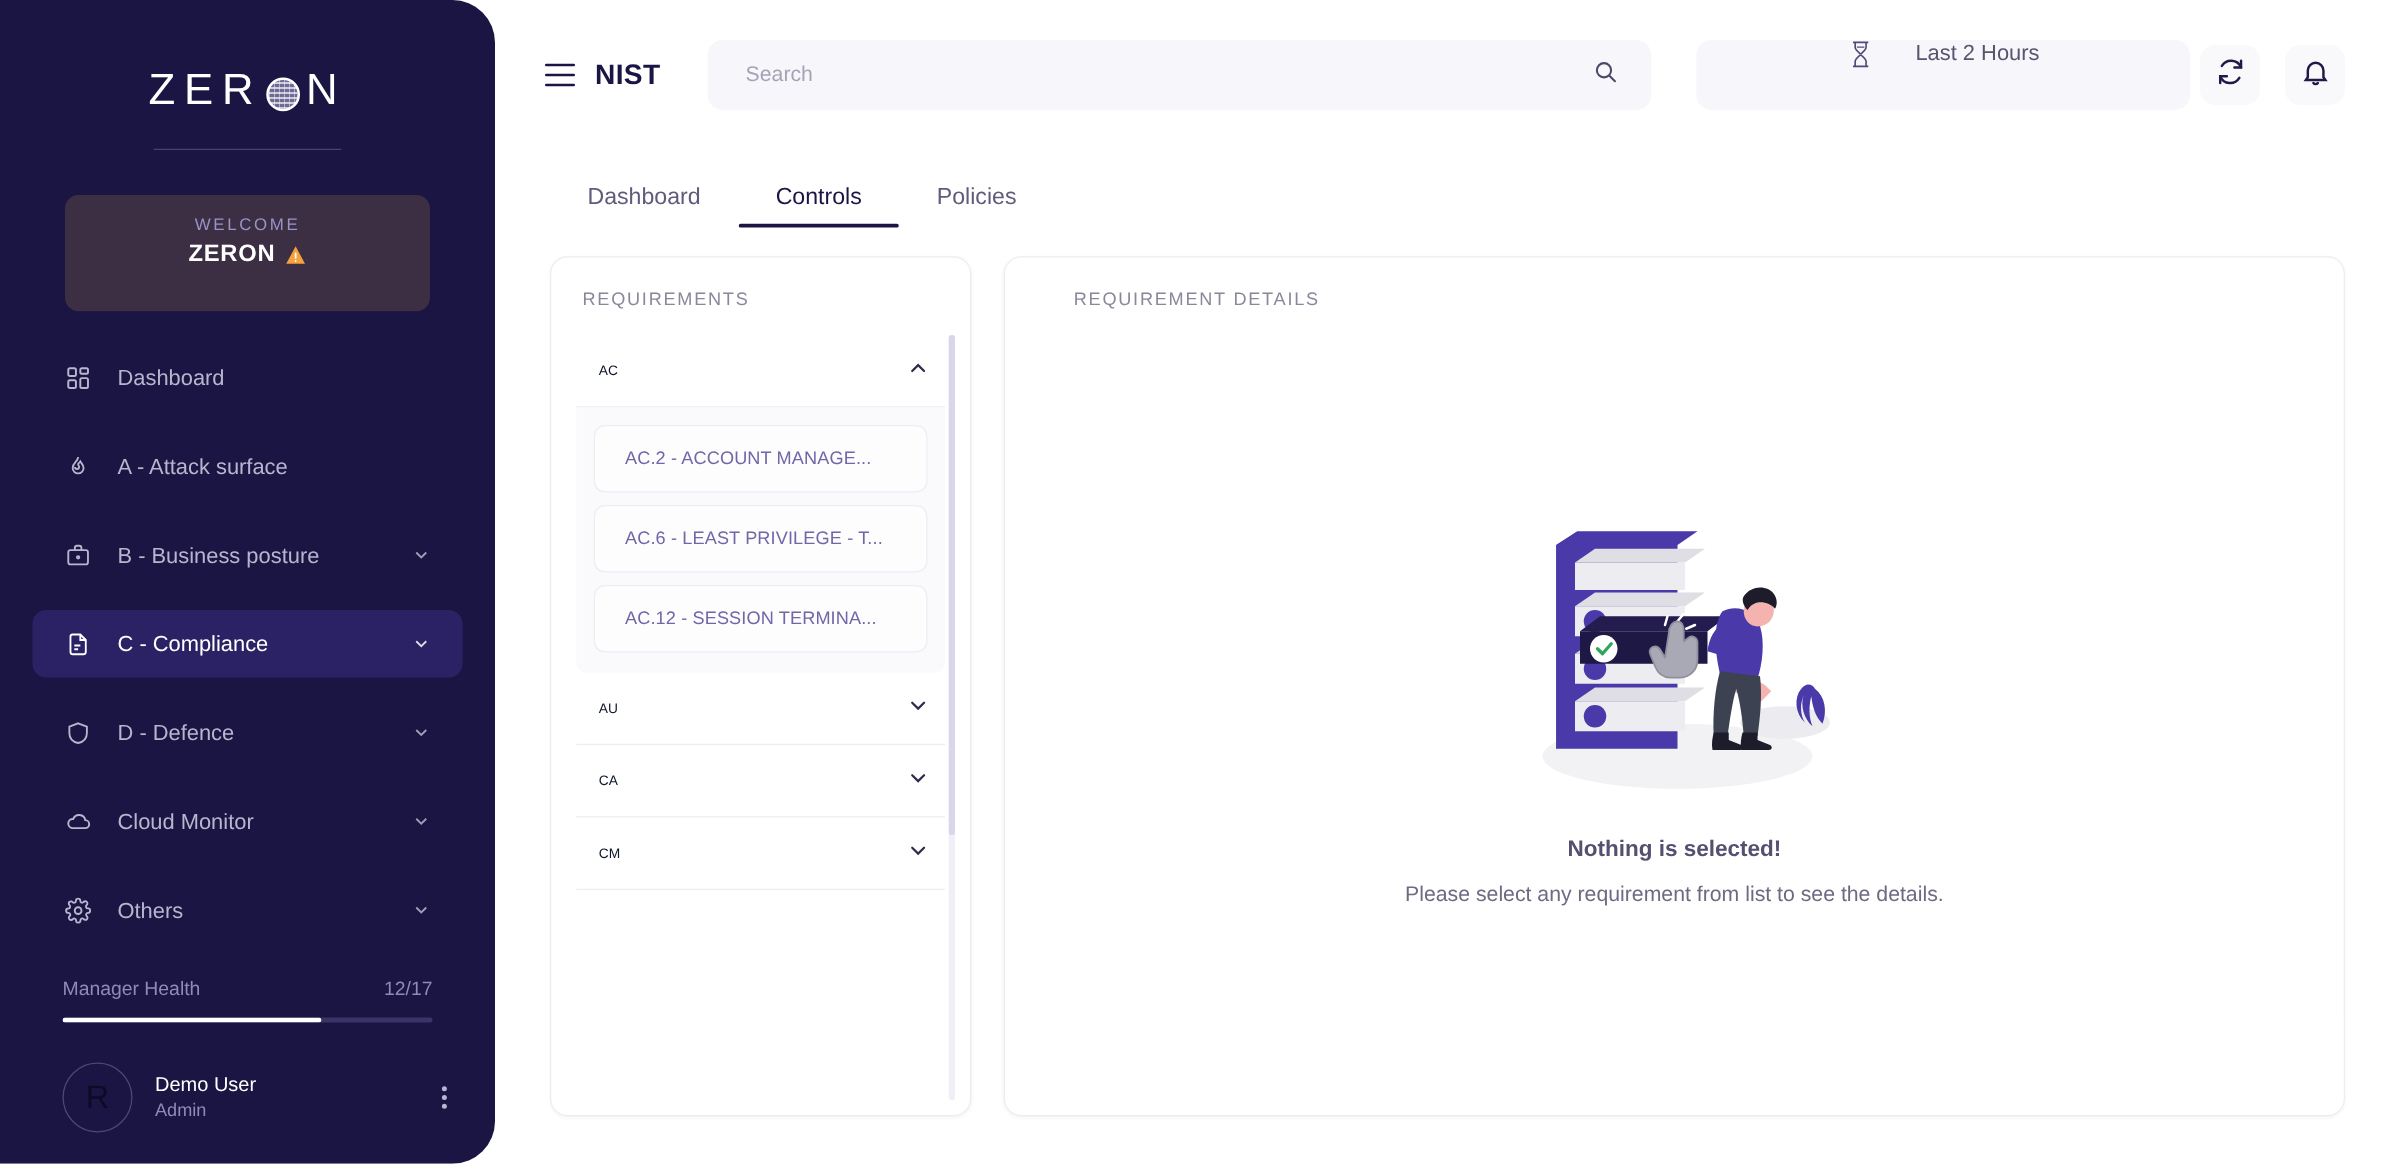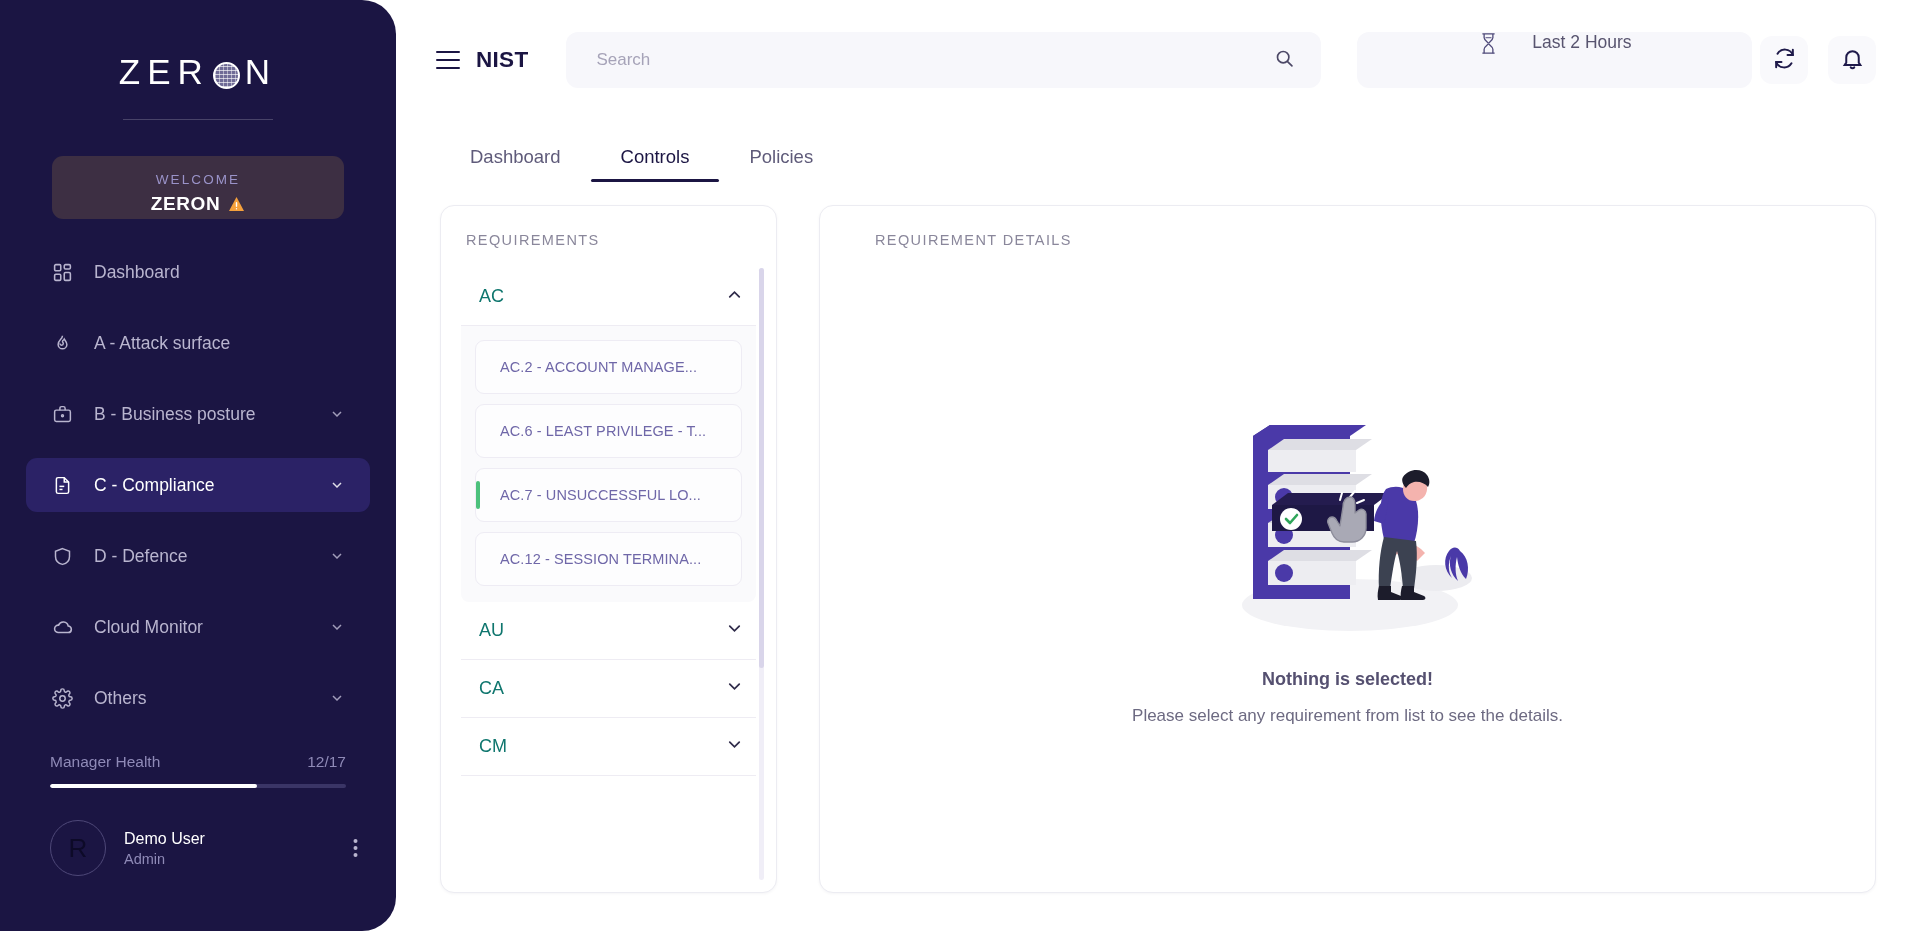--- a/index.html
+++ b/index.html
@@ -60,21 +60,21 @@
   .brand-rule {
     width: 150px; height: 1px;
     background: rgba(255,255,255,0.20);
     margin: 27px auto 0 auto;
   }
 
   .welcome-card {
     margin: 30px 52px 0 52px;
     background: #3d2f43;
     border-radius: 11px;
-    padding: 16px 0 4px 0;
+    padding: 16px 0 34px 0;
     text-align: center;
   }
   .welcome-label {
     color: #9a93c9;
     font-size: 13.5px;
     letter-spacing: 2.1px;
     font-weight: 400;
   }
   .welcome-name {
     margin-top: 6px;
@@ -246,21 +246,21 @@
     content: "";
     position: absolute;
     left: 0; right: 0; bottom: 0;
     height: 3px; background: #1b1543;
     border-radius: 2px;
   }
 
   .content {
     flex: 1 1 auto;
     display: flex;
-    gap: 42px;
+    gap: 26px;
     padding: 23px 44px 38px 44px;
     min-height: 0;
   }
 
   .panel {
     background: #ffffff;
     border: 1px solid #ececf2;
     border-radius: 14px;
     box-shadow: 0 1px 3px rgba(22,18,60,.045);
   }
@@ -300,21 +300,21 @@
   }
   .acc-group { }
   .acc-head {
     height: 58px;
     display: flex; align-items: center; justify-content: space-between;
     padding: 0 12px 0 18px;
     cursor: pointer;
     border-bottom: 1px solid #eeecf3;
   }
   .acc-head.open { border-bottom-color: #eeecf3; }
-  .acc-title { color: #0f766e; font-size: 18px; }
+  .acc-title { color: #0f172a; font-size: 11px; }
   .acc-body {
     background: #fafafc;
     padding: 14px 14px 16px 14px;
     border-bottom-left-radius: 8px;
     border-bottom-right-radius: 8px;
   }
   .req-item {
     position: relative;
     height: 54px;
     background: #fdfdfe;
@@ -606,24 +606,20 @@
             </div>
             <div class="acc-body">
               <div class="req-item">
                 <span class="bar"></span>
                 <span class="req-label">AC.2 - ACCOUNT MANAGE...</span>
               </div>
               <div class="req-item">
                 <span class="bar"></span>
                 <span class="req-label">AC.6 - LEAST PRIVILEGE - T...</span>
               </div>
-              <div class="req-item flagged">
-                <span class="bar"></span>
-                <span class="req-label">AC.7 - UNSUCCESSFUL LO...</span>
-              </div>
               <div class="req-item">
                 <span class="bar"></span>
                 <span class="req-label">AC.12 - SESSION TERMINA...</span>
               </div>
             </div>
           </div>
 
           <div class="acc-group">
             <div class="acc-head">
               <span class="acc-title">AU</span>

